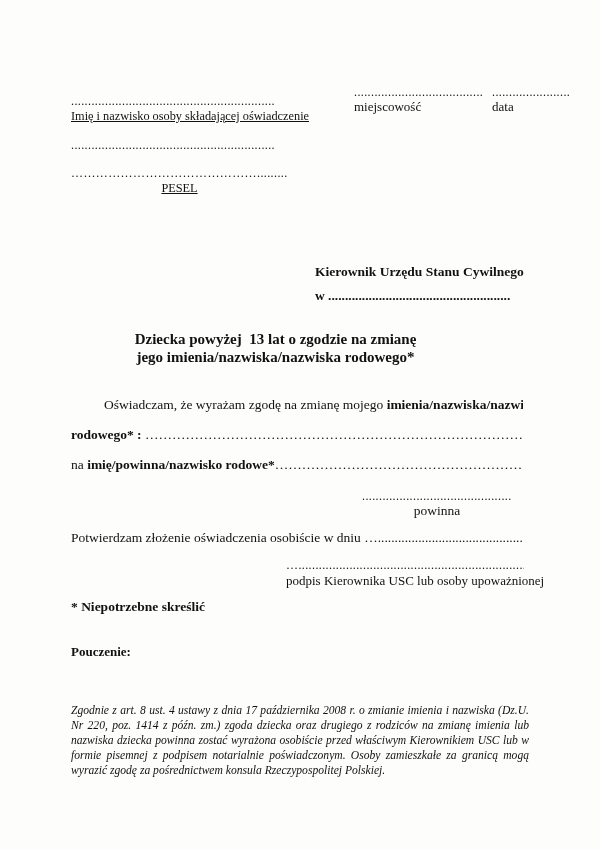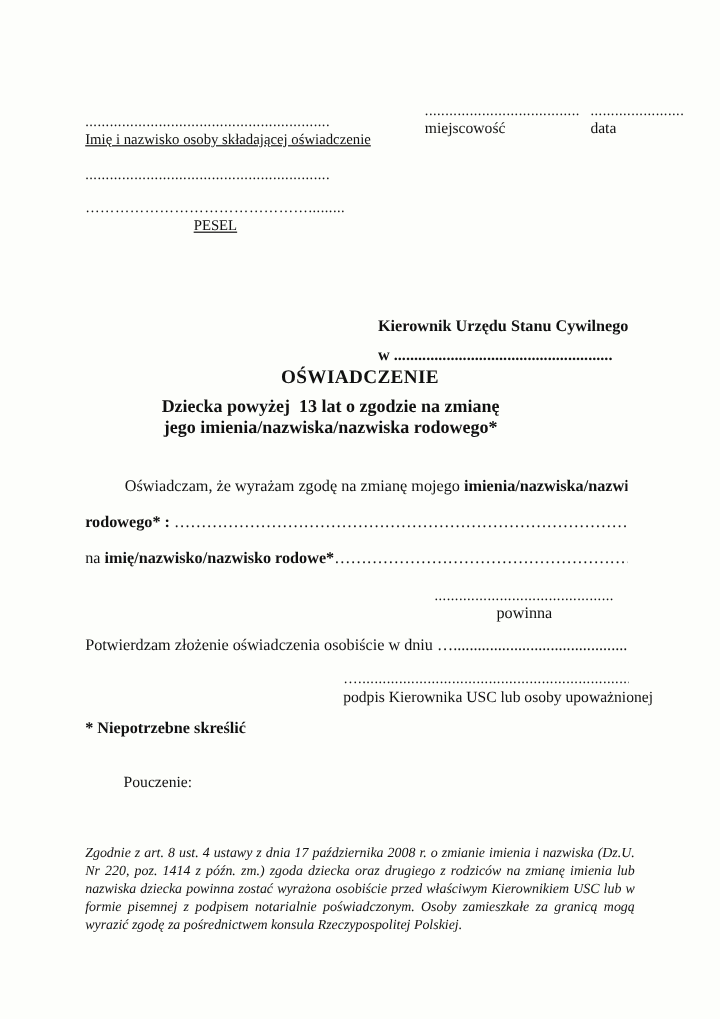--- a/index.html
+++ b/index.html
@@ -58,21 +58,21 @@
              font-size: 13.5px; line-height: 17px; white-space: nowrap; overflow: hidden; }
 
   .sig2 { position: absolute; left: 286px; top: 559px; width: 238px; }
   .sig2 .dots { width: 238px; }
   .sig2-label { font-size: 13px; line-height: 17px; white-space: nowrap; }
 
   .footnote { position: absolute; left: 71px; top: 599px; font-weight: bold; font-size: 13.5px; }
 
   
   .instruction { position: absolute; left: 71px; top: 644px; width: 458px; }
-  .inst-head { font-weight: normal; font-size: 13px; line-height: 15px; margin-bottom: 1px; margin-left: 32px; }
+  .inst-head { font-weight: bold; font-size: 13px; line-height: 15px; margin-bottom: 1px; }
   .inst-text { font-style: italic; font-size: 11.6px; line-height: 15px; text-align: justify; margin-top: 44px; }
 </style>
 </head>
 <body>
 
 <div class="page">
 
   <div class="place-date">
     <div class="pd-place">
       <div class="dots">......................................,</div>
@@ -96,35 +96,34 @@
       <div class="dots">………………………………………...........</div>
       <div class="field-label">PESEL</div>
     </div>
   </div>
 
   <div class="addressee">
     <div class="addressee-line1">Kierownik Urzędu Stanu Cywilnego</div>
     <div class="addressee-line2">w .......................................................</div>
   </div>
 
-  <div class="title">OŚWIADCZENIE</div>
   <div class="subtitle">
     <div>Dziecka powyżej&nbsp; 13 lat o zgodzie na zmianę</div>
     <div>jego imienia/nazwiska/nazwiska rodowego*</div>
   </div>
 
   <div class="body-par">
     <div class="bline bline-first">
       <span>Oświadczam, że wyrażam zgodę na zmianę mojego </span><b>imienia/nazwiska/nazwiska</b>
     </div>
     <div class="bline">
       <b>rodowego* :</b><span class="fill"> ……………………………………………………………………………………..</span>
     </div>
     <div class="bline">
-      <span>na </span><b>imię/nazwisko/nazwisko rodowe*</b><span class="fill">…………………………………………………………..</span>
+      <span>na </span><b>imię/powinna/nazwisko rodowe*</b><span class="fill">…………………………………………………………..</span>
     </div>
   </div>
 
   <div class="sig1">
     <div class="dots">...................................................</div>
     <div class="sig-label">powinna</div>
   </div>
 
   <div class="confirm">
     <span>Potwierdzam złożenie oświadczenia osobiście w dniu </span><span>…............................................................</span>

